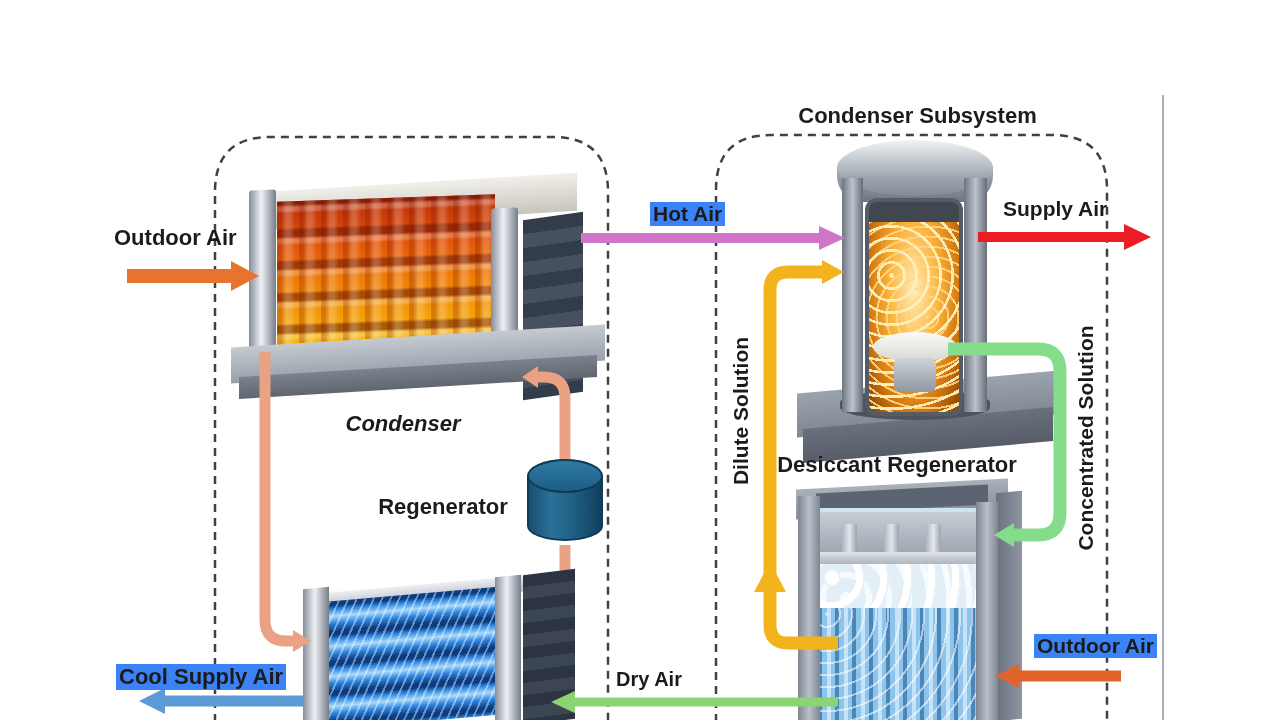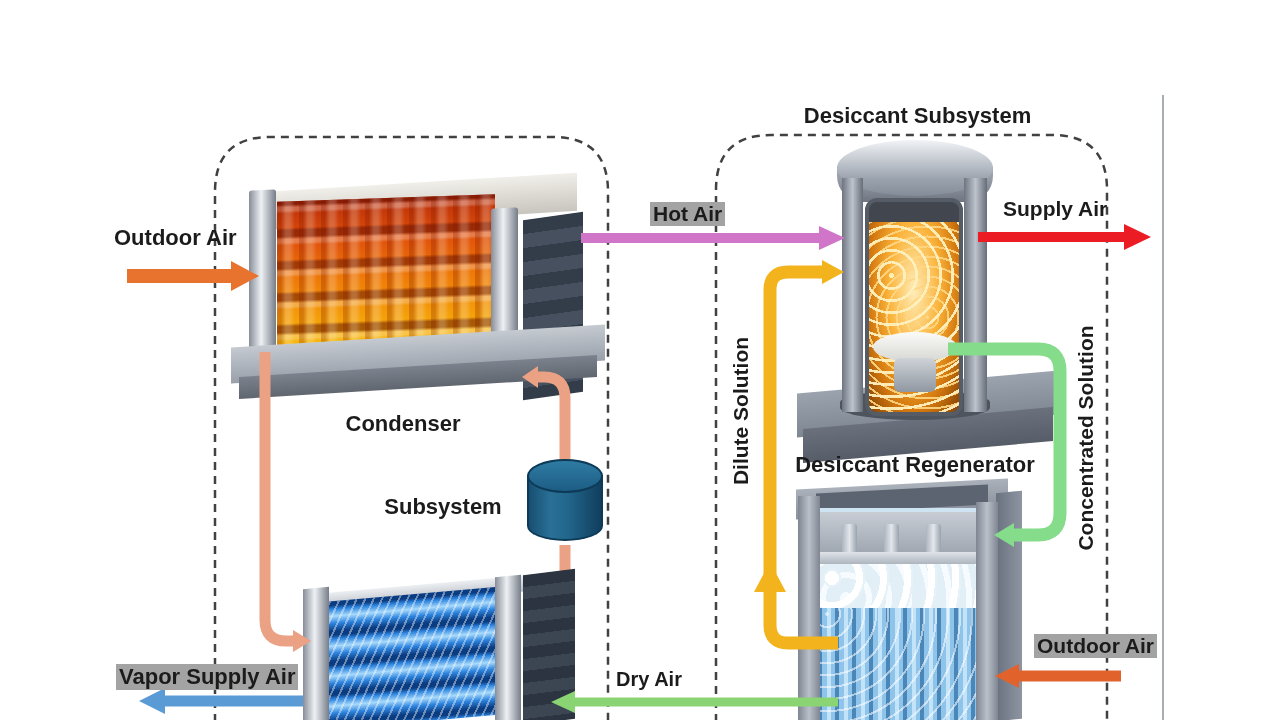--- a/index.html
+++ b/index.html
@@ -11,21 +11,21 @@
   #svg-under{z-index:1;}
   .component{position:absolute;z-index:2;}
   #svg-over{z-index:3;}
   .comp-z{z-index:4;}
   .lbl{
     position:absolute;z-index:6;font-weight:700;color:#1b1b1b;
     white-space:nowrap;letter-spacing:0px;
   }
   .lbl.c{text-align:center;}
   .vert{transform:rotate(-90deg);}
-  .wbg{background:#a3a3a3;padding:0 3px;}
+  .wbg{background:#3b82f6;padding:0 3px;}
 
   
   .condenser{left:233px;top:168px;width:372px;height:250px;}
   .condenser>div{position:absolute;}
   .c-top{left:42px;top:14px;width:302px;height:38px;background:linear-gradient(180deg,#f1efe9,#c8c5be);transform:skewY(-3.5deg);}
   .c-side{left:290px;top:48px;width:60px;height:180px;background:repeating-linear-gradient(180deg,#333c49 0 14px,#46505e 14px 28px);transform:skewY(-8deg);}
   .c-face{left:44px;top:30px;width:218px;height:180px;transform:skewY(-2deg);
     background:
       repeating-linear-gradient(90deg, rgba(120,20,0,0.25) 0 4px, rgba(255,255,255,0.20) 9px 13px, rgba(120,20,0,0) 18px 22px),
       repeating-linear-gradient(180deg, rgba(90,10,0,0.5) 0 3px, rgba(255,255,255,0.25) 6px 9px, rgba(90,10,0,0) 12px 26px, rgba(90,10,0,0.5) 29px 32px),
@@ -205,30 +205,30 @@
       <line x1="1121" y1="676" x2="1019" y2="676" stroke="#e2622b" stroke-width="11"></line>
       <polygon points="995,676 1019,664 1019,688" fill="#e2622b"></polygon>
     </g>
   </svg>
 
   <div class="component compressor comp-z">
     <div class="comp-body"></div>
     <div class="comp-top"></div>
   </div>
 
-  <div class="lbl c" style="left:795px;top:103px;width:245px;font-size:22px;">Desiccant Subsystem</div>
+  <div class="lbl c" style="left:795px;top:103px;width:245px;font-size:22px;">Condenser Subsystem</div>
 
   <div class="lbl" style="left:114px;top:225px;font-size:22px;">Outdoor Air</div>
   <div class="lbl wbg" style="left:650px;top:202px;font-size:21px;">Hot Air</div>
   <div class="lbl" style="left:1003px;top:197px;font-size:21px;">Supply Air</div>
 
-  <div class="lbl c" style="left:343px;top:411px;width:120px;font-size:22px;">Condenser</div>
-  <div class="lbl c" style="left:373px;top:494px;width:140px;font-size:22px;">Subsystem</div>
-  <div class="lbl c" style="left:790px;top:452px;width:250px;font-size:22px;">Desiccant Regenerator</div>
-
-  <div class="lbl wbg" style="left:116px;top:664px;font-size:22px;">Vapor Supply Air</div>
+  <div class="lbl c" style="left:343px;top:411px;width:120px;font-size:22px;font-style:italic;">Condenser</div>
+  <div class="lbl c" style="left:373px;top:494px;width:140px;font-size:22px;">Regenerator</div>
+  <div class="lbl c" style="left:772px;top:452px;width:250px;font-size:22px;">Desiccant Regenerator</div>
+
+  <div class="lbl wbg" style="left:116px;top:664px;font-size:22px;">Cool Supply Air</div>
   <div class="lbl" style="left:616px;top:668px;font-size:20px;">Dry Air</div>
   <div class="lbl wbg" style="left:1034px;top:634px;font-size:21px;">Outdoor Air</div>
 
   <div class="lbl c vert" style="left:648px;top:399px;width:185px;font-size:21px;">Dilute Solution</div>
   <div class="lbl c vert" style="left:954px;top:426px;width:264px;font-size:21px;">Concentrated Solution</div>
 
 </div>
 
 </body></html>

